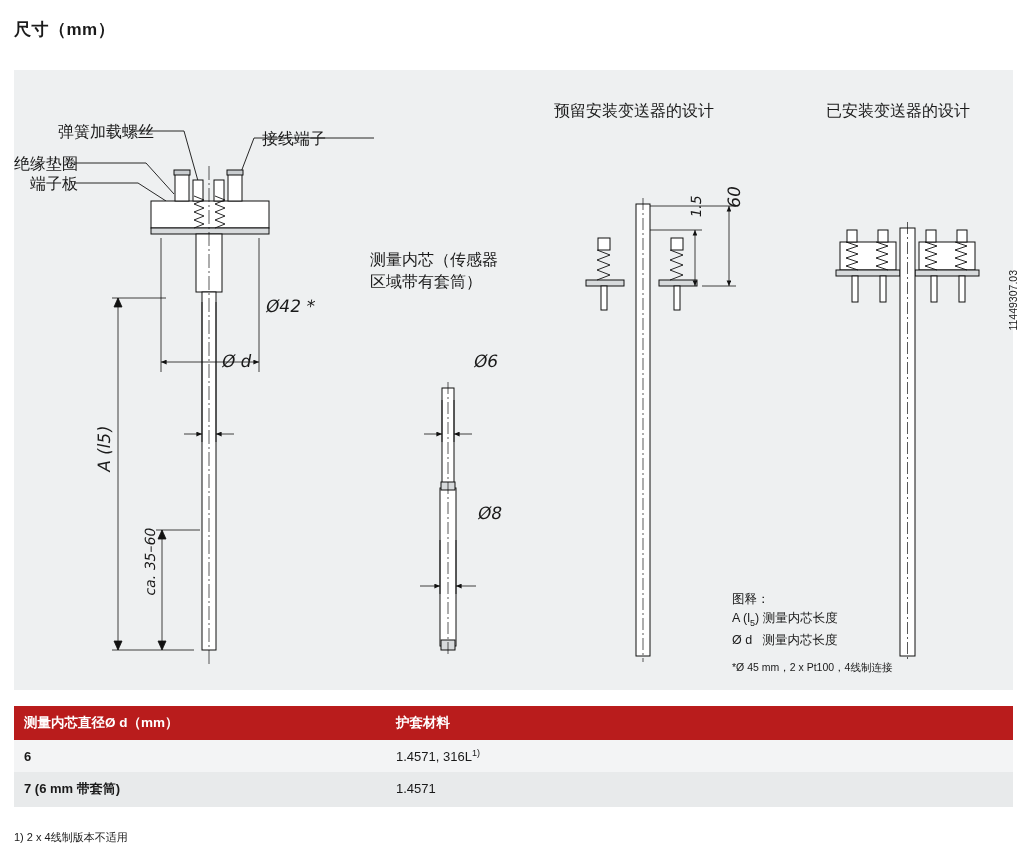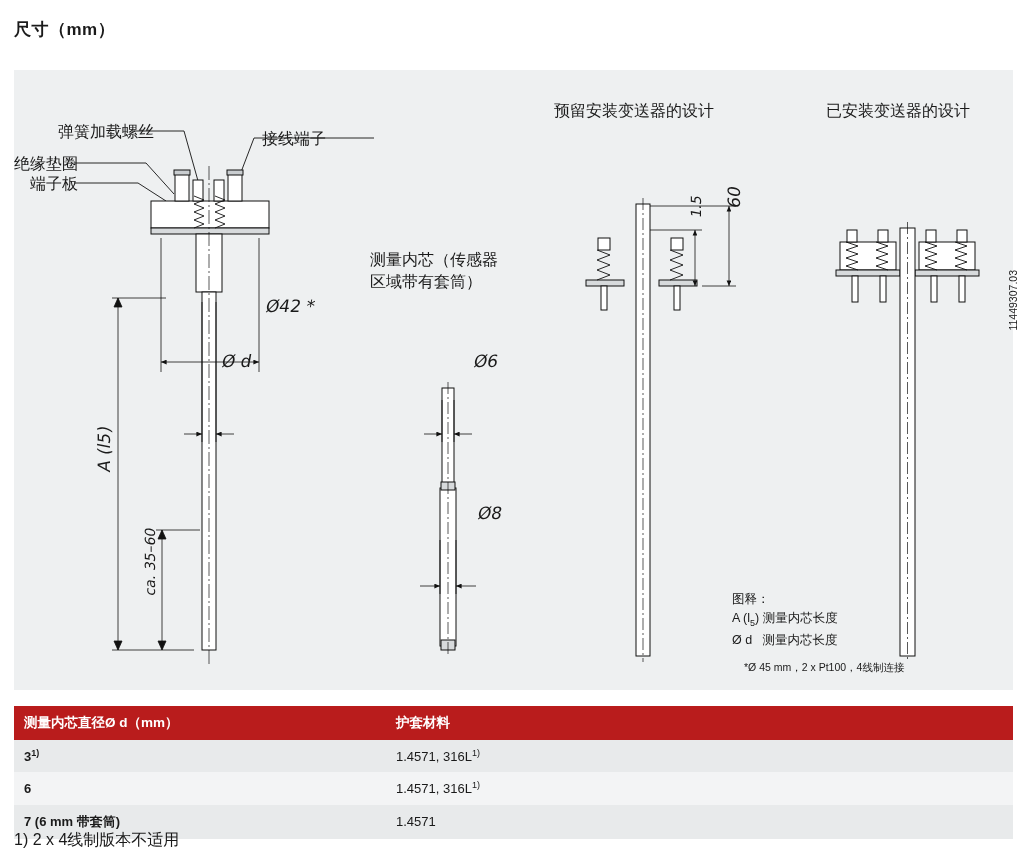--- a/index.html
+++ b/index.html
@@ -46,21 +46,21 @@
     padding:8px 10px;font-weight:bold;font-size:13.5px;
   }
   table.spec td{
     padding:8px 10px;vertical-align:top;
   }
   table.spec tr.r0 td{background:#e8eaeb;}
   table.spec tr.r1 td{background:#f3f4f5;}
   table.spec tr.r2 td{background:#e8eaeb;}
   table.spec td.c0{font-weight:bold;width:352px;}
   .footnote{
-    position:absolute;left:14px;top:830px;font-size:16px;text-align:center;
+    position:absolute;left:14px;top:830px;font-size:11px;text-align:center;
   }
   sup{font-size:9px;vertical-align:super;}
 </style>
 </head>
 <body>
 
 <div class="page-title">尺寸（mm）</div>
 
 <div class="fig-panel">
 
@@ -248,38 +248,34 @@
   <div class="legend" style="left:718px;top:520px;">
     <div>图释：</div>
     <div>
       <span>A (l<sub style="font-size:9px;">5</sub>)</span>
       <span>测量内芯长度</span>
     </div>
     <div>
       <span>Ø d</span>
       &nbsp;&nbsp;<span>测量内芯长度</span>
     </div>
-    <div class="label tiny" style="position:relative;margin-top:9px;margin-left:12px;">*Ø 45 mm，2 x Pt100，4线制连接</div>
+    <div class="label tiny" style="position:relative;margin-top:9px;">*Ø 45 mm，2 x Pt100，4线制连接</div>
   </div>
 
   <div class="sidecode">11449307.03</div>
 </div>
 
 <table class="spec">
   <thead>
     <tr>
       <th>测量内芯直径Ø d（mm）</th>
       <th>护套材料</th>
     </tr>
   </thead>
   <tbody>
-    <tr class="r0">
-      <td class="c0"><span>3</span><sup>1)</sup></td>
-      <td><span>1.4571, 316L</span><sup>1)</sup></td>
-    </tr>
     <tr class="r1">
       <td class="c0"><span>6</span><sup></sup></td>
       <td><span>1.4571, 316L</span><sup>1)</sup></td>
     </tr>
     <tr class="r2">
       <td class="c0"><span>7 (6 mm 带套筒)</span><sup></sup></td>
       <td><span>1.4571</span><sup></sup></td>
     </tr>
   </tbody>
 </table>

